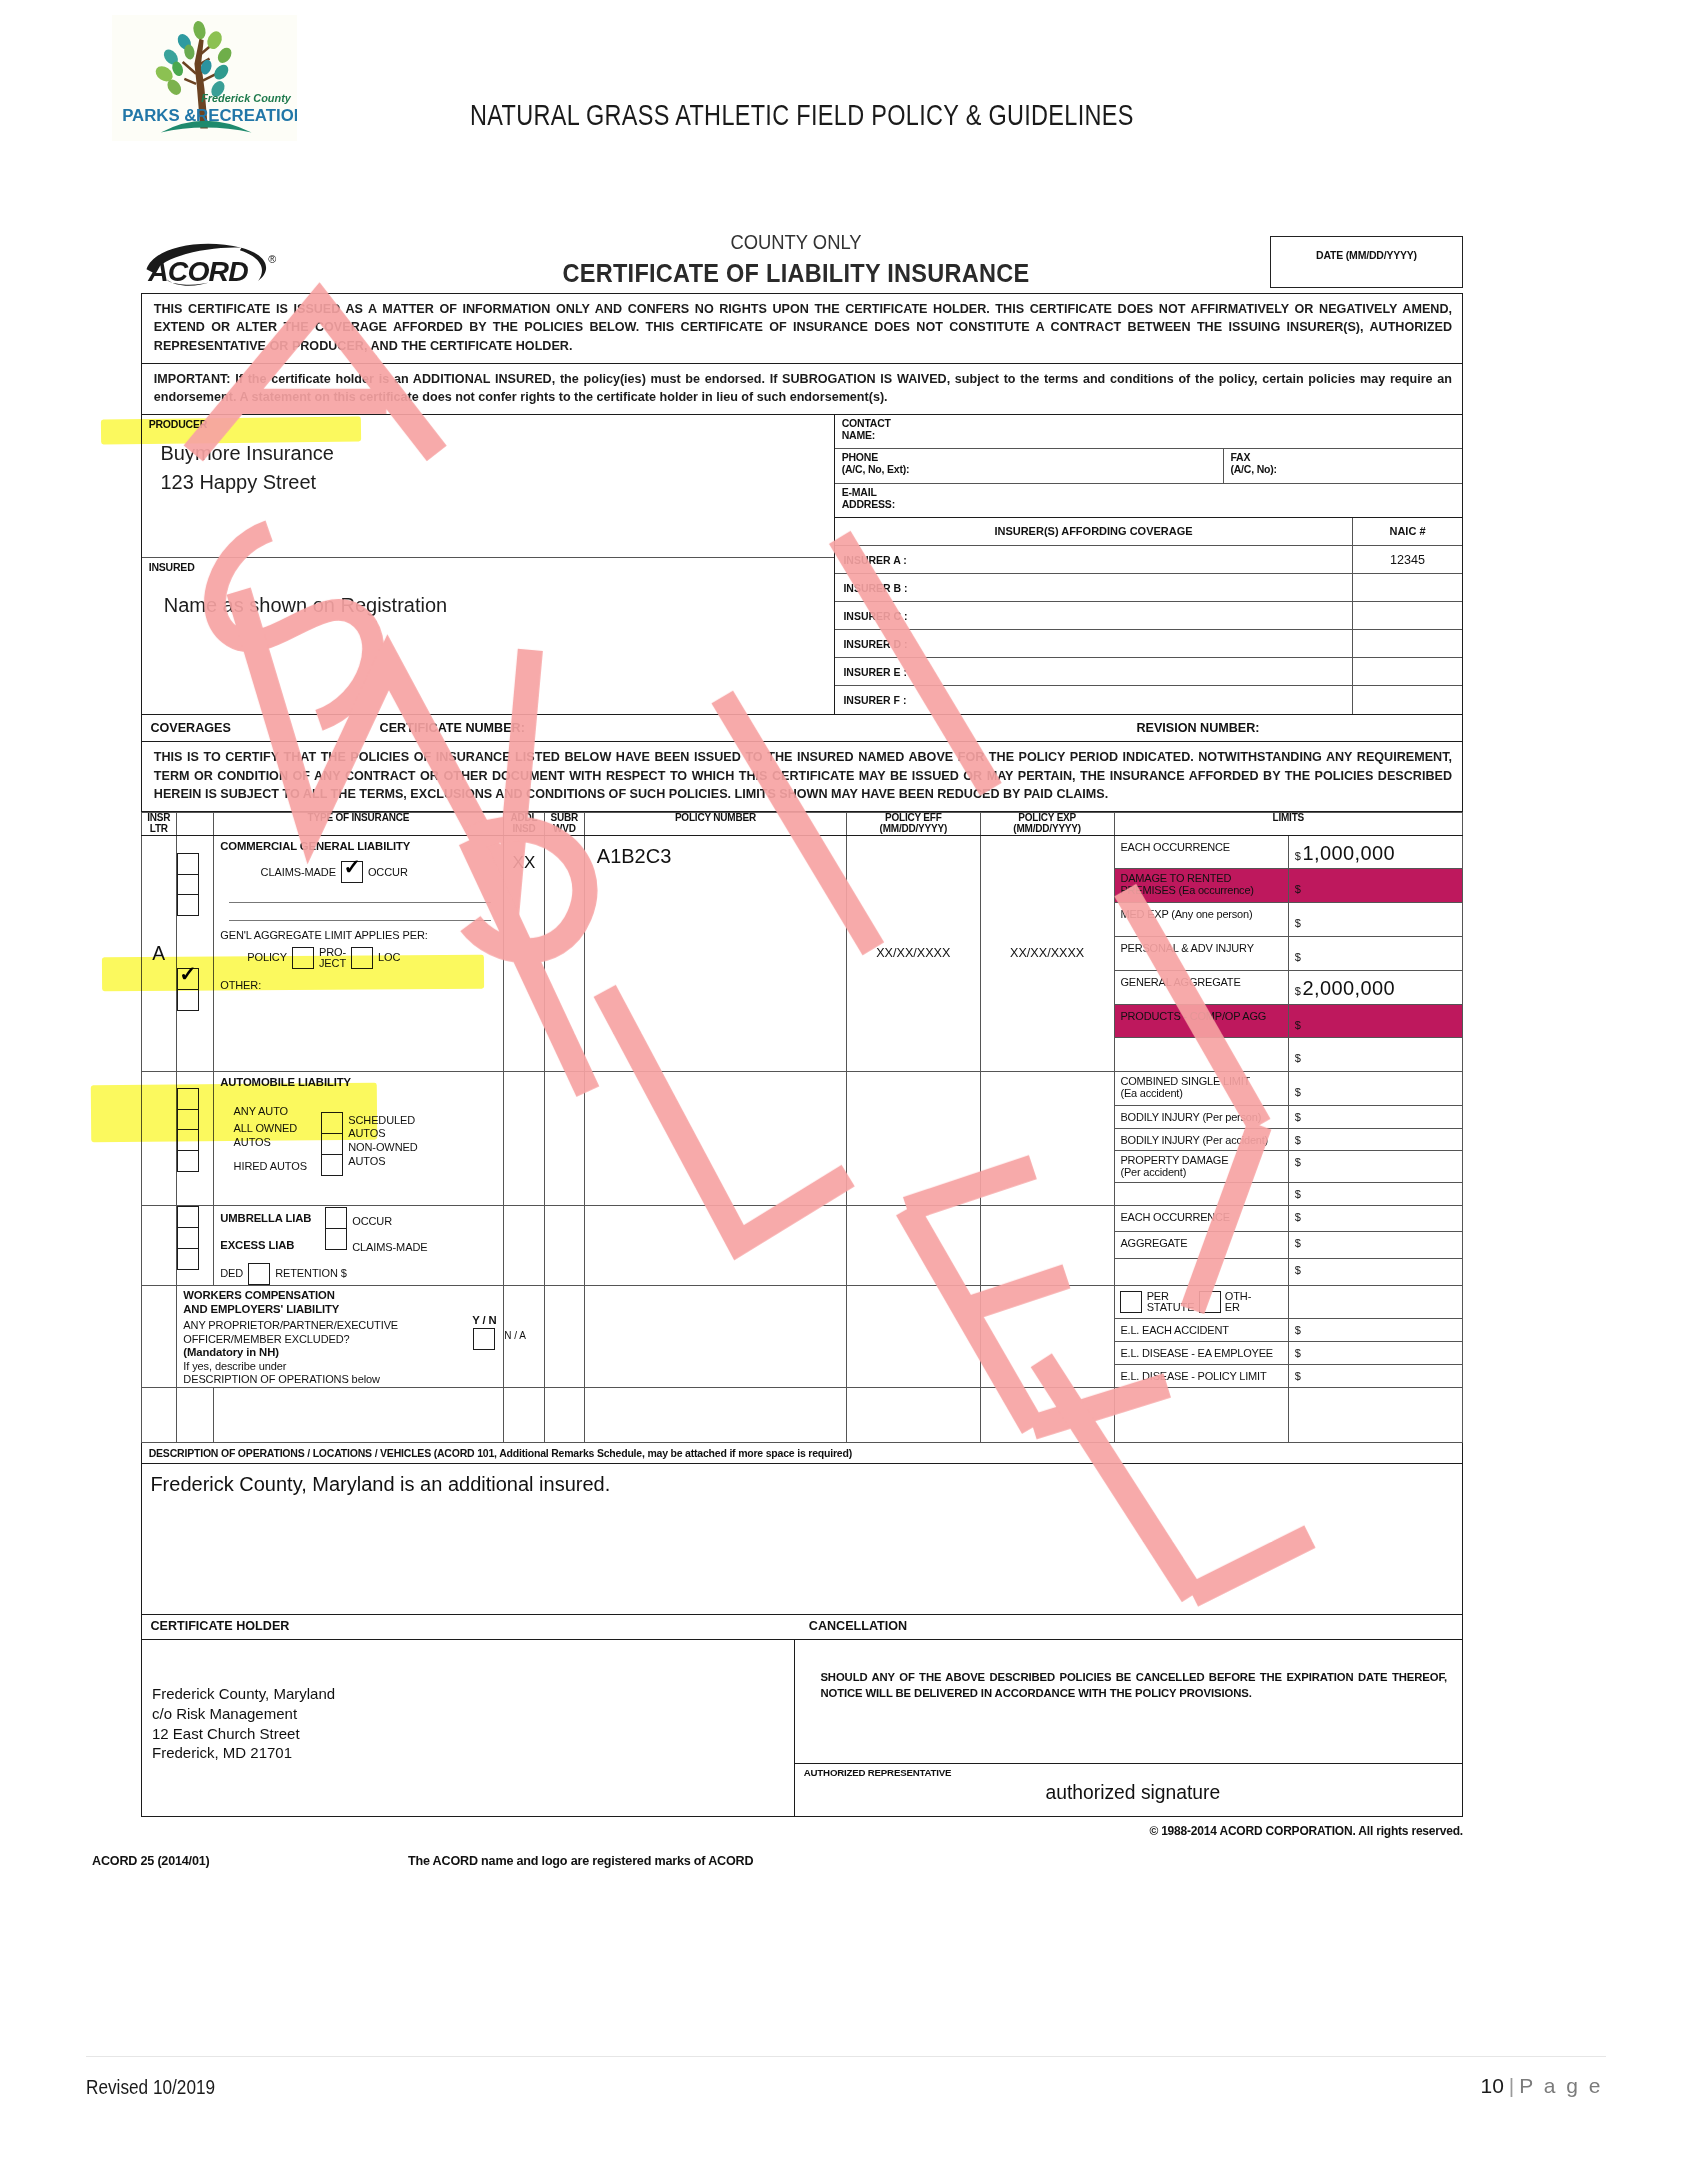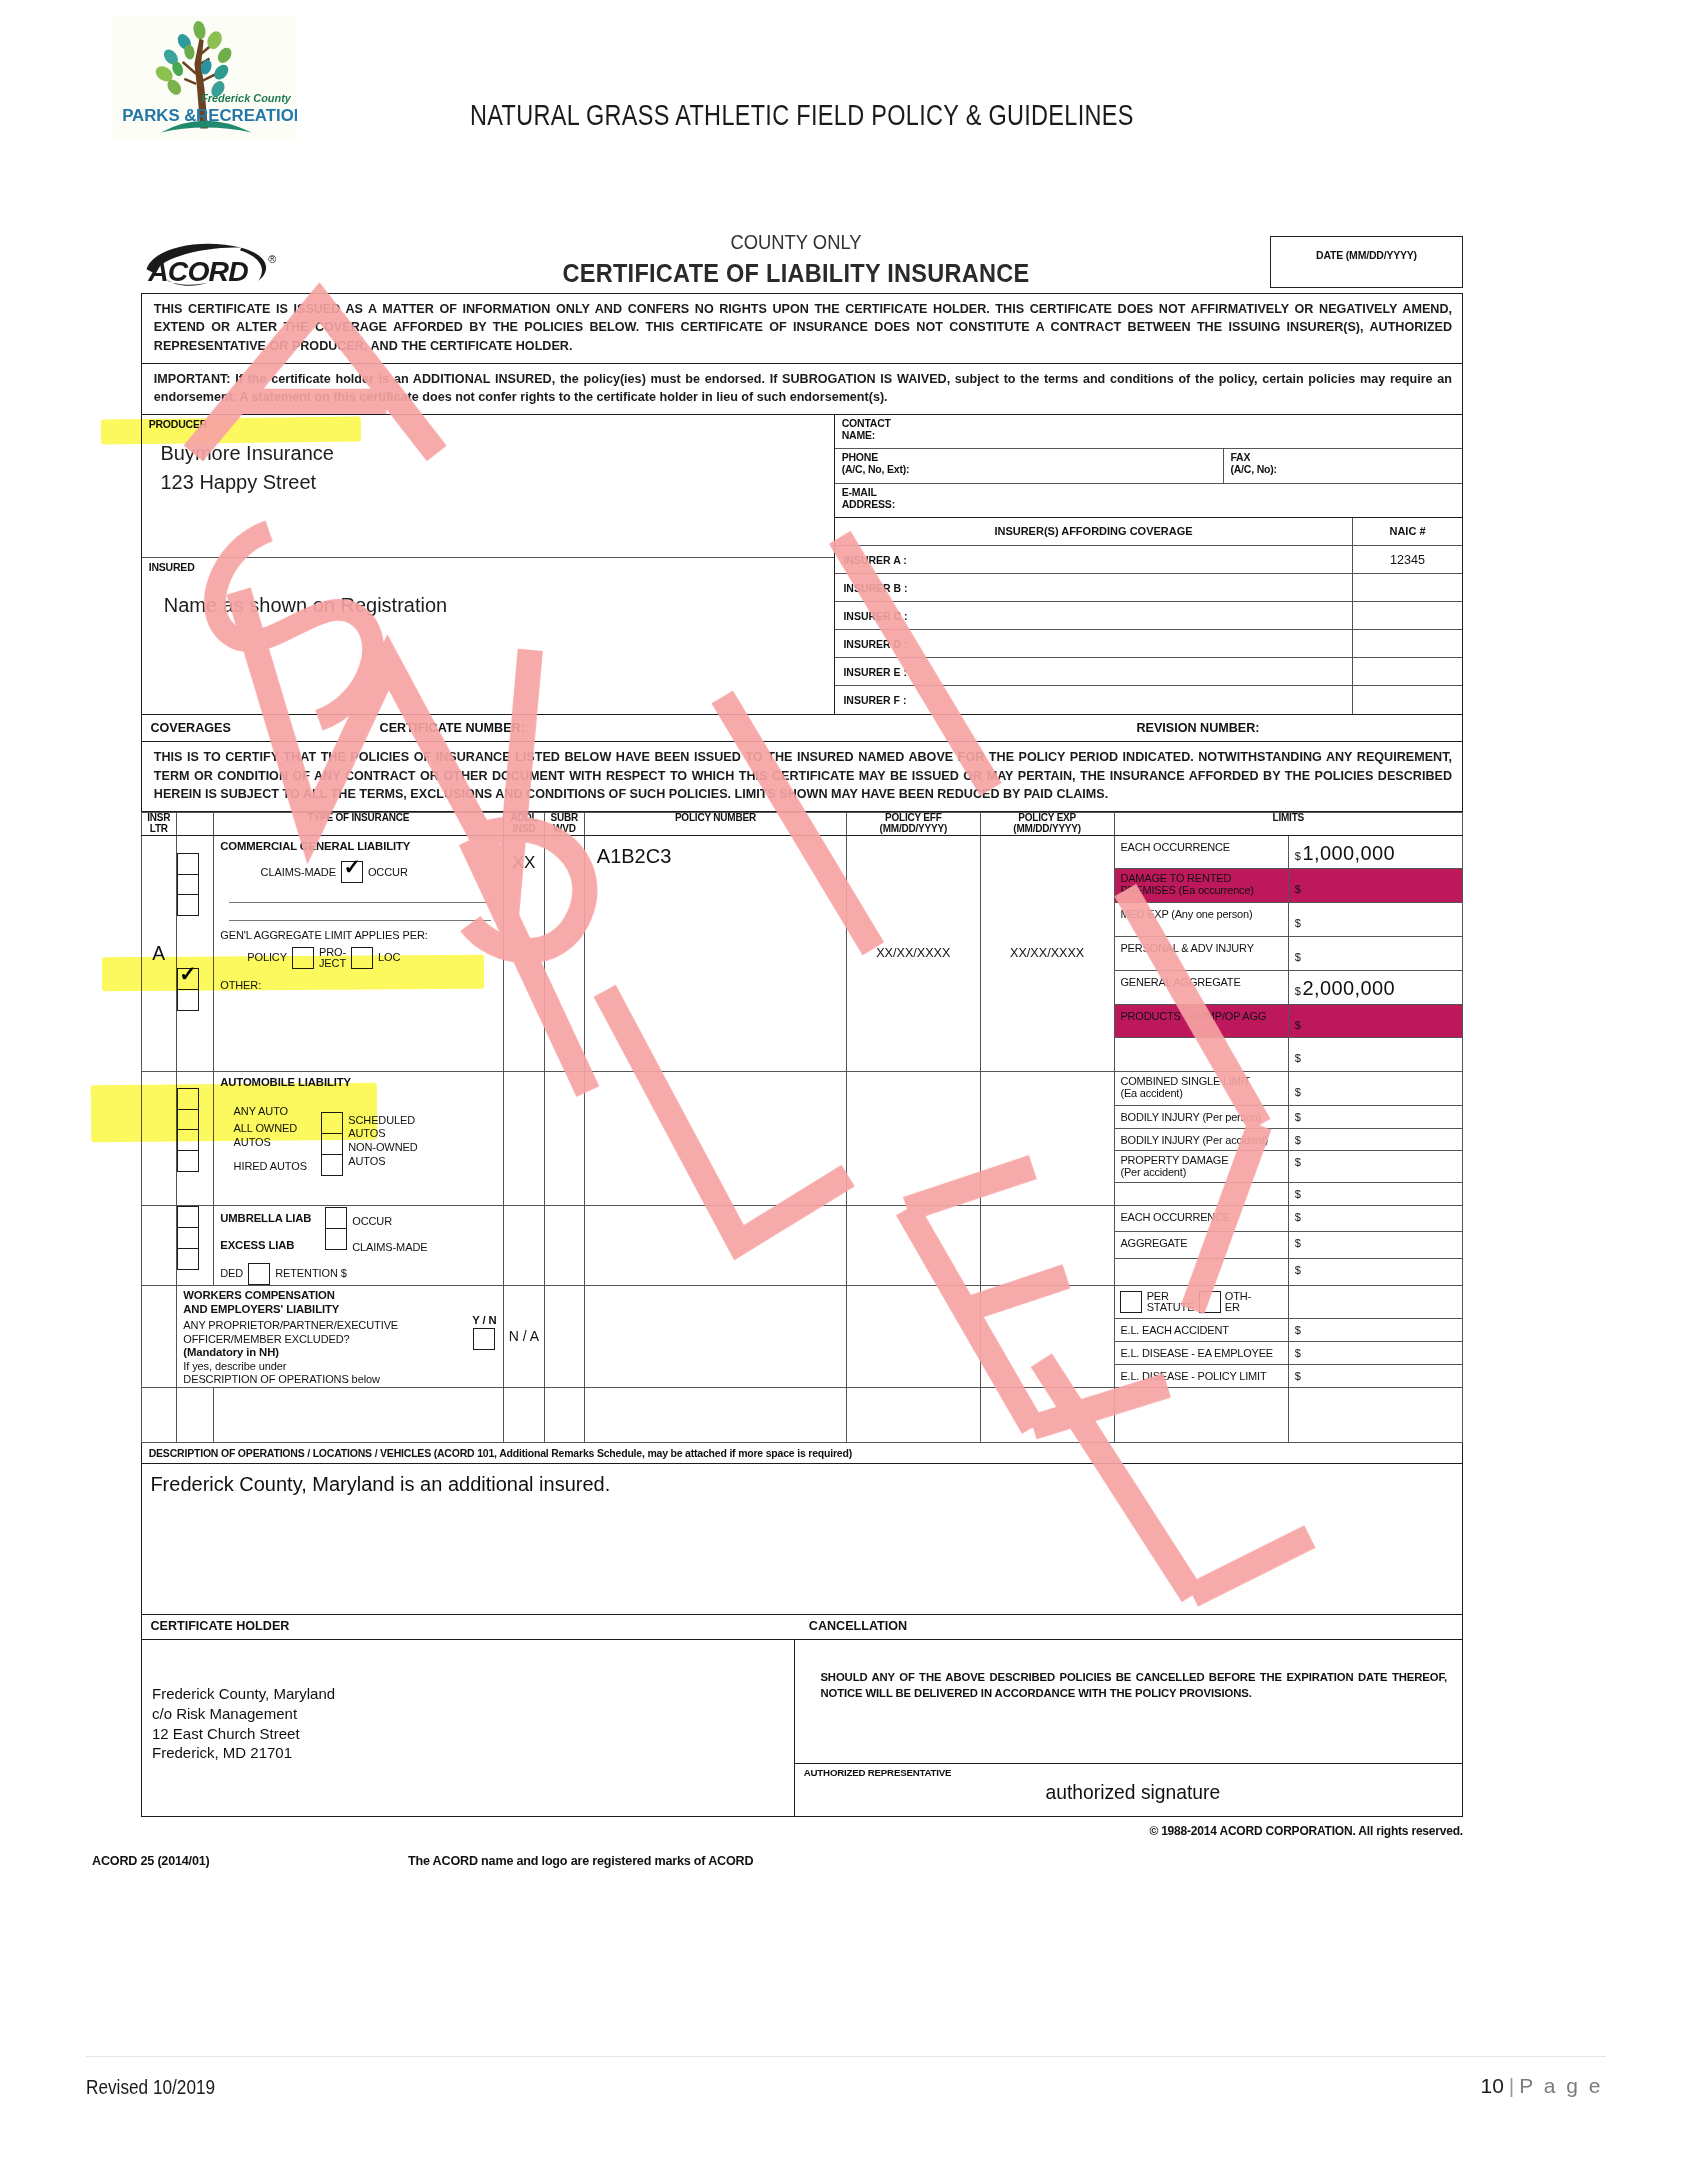--- a/index.html
+++ b/index.html
@@ -558,21 +558,21 @@
           <div class="tl">OFFICER/MEMBER EXCLUDED?</div>
           <div class="tl b">(Mandatory in NH)</div>
           <div class="tl">If yes, describe under</div>
           <div class="tl">DESCRIPTION OF OPERATIONS below</div>
           <div style="position:absolute; right:6.7px; top:28px; text-align:center;">
             <div class="tl b">Y / N</div>
             <span class="ckb"></span>
           </div>
         </div>
       </td>
-      <td class="c-addl sect-top" rowspan="4" style="text-align:center;vertical-align:middle;font-size:14px">N / A</td>
+      <td class="c-addl sect-top" rowspan="4" style="vertical-align:middle;font-size:10px">N / A</td>
       <td class="c-subr sect-top" rowspan="4"></td>
       <td class="c-pol sect-top" rowspan="4"></td>
       <td class="c-eff sect-top" rowspan="4"></td>
       <td class="c-exp sect-top" rowspan="4"></td>
       <td class="c-lim lim sect-top">
         <div style="display:flex; align-items:center; gap:4.2px;">
           <span class="ckb"></span>
           <span class="tl" style="line-height:1.05">
             <span>PER</span><br>
             <span>STATUTE</span>

